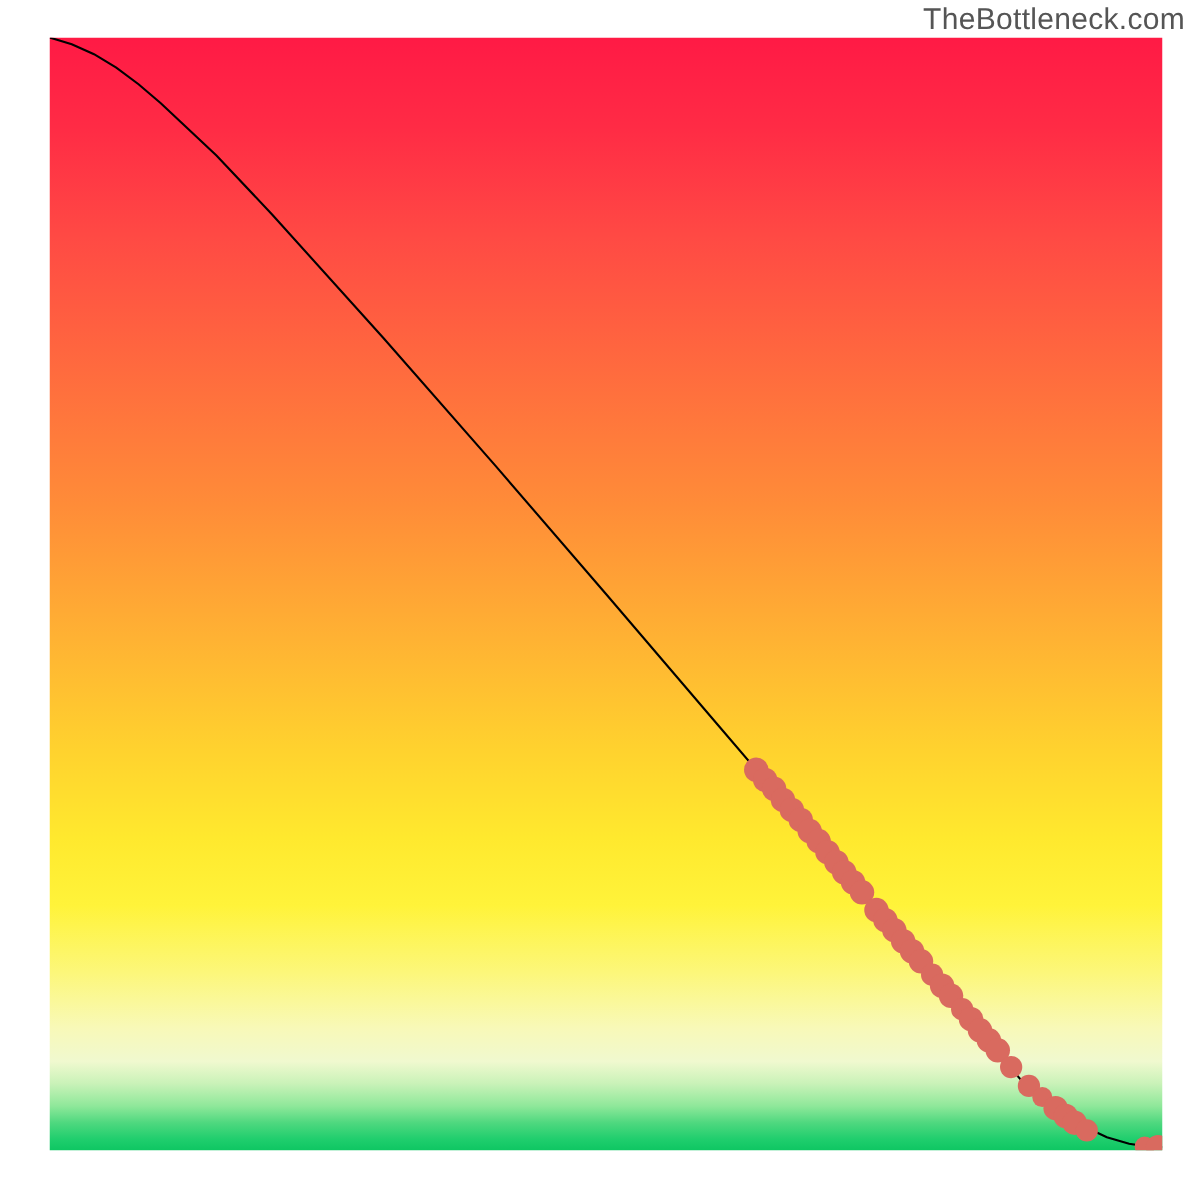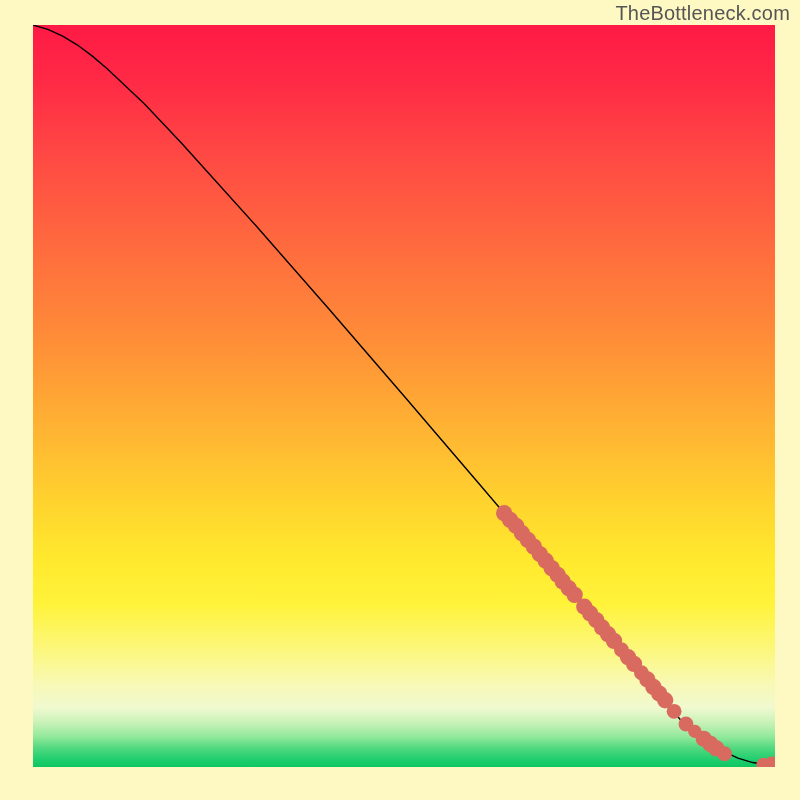--- a/index.html
+++ b/index.html
@@ -8,21 +8,21 @@
     width: 800px;
     height: 800px;
     background: #000;
     overflow: hidden;
     font-family: Arial, Helvetica, sans-serif;
   }
   .stage {
     position: relative;
     width: 800px;
     height: 800px;
-    background: #fef9c3;
+    background: #ffffff;
   }
   .watermark {
     position: absolute;
     top: 2px;
     right: 10px;
     color: #555;
     font-size: 20px;
     font-weight: 500;
     letter-spacing: 0.2px;
     z-index: 5;

